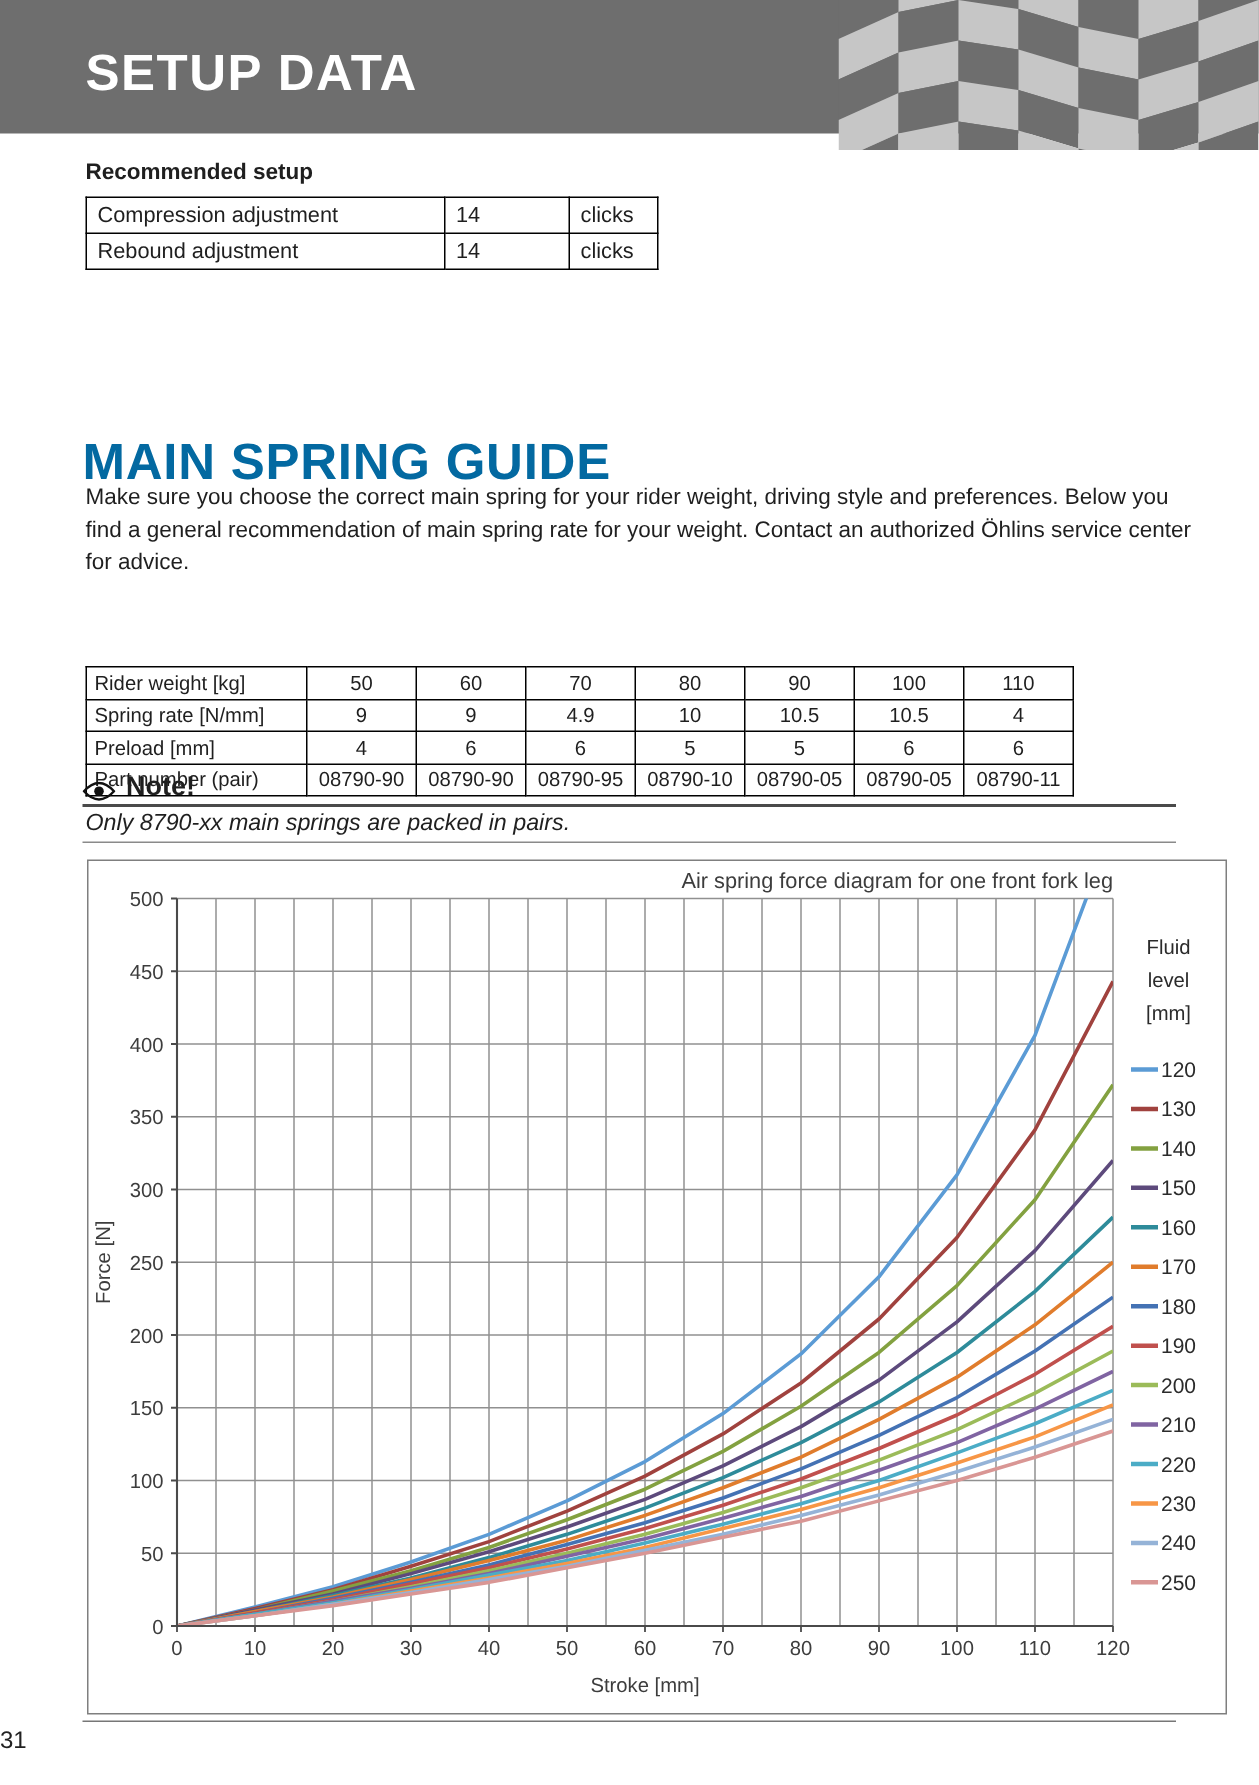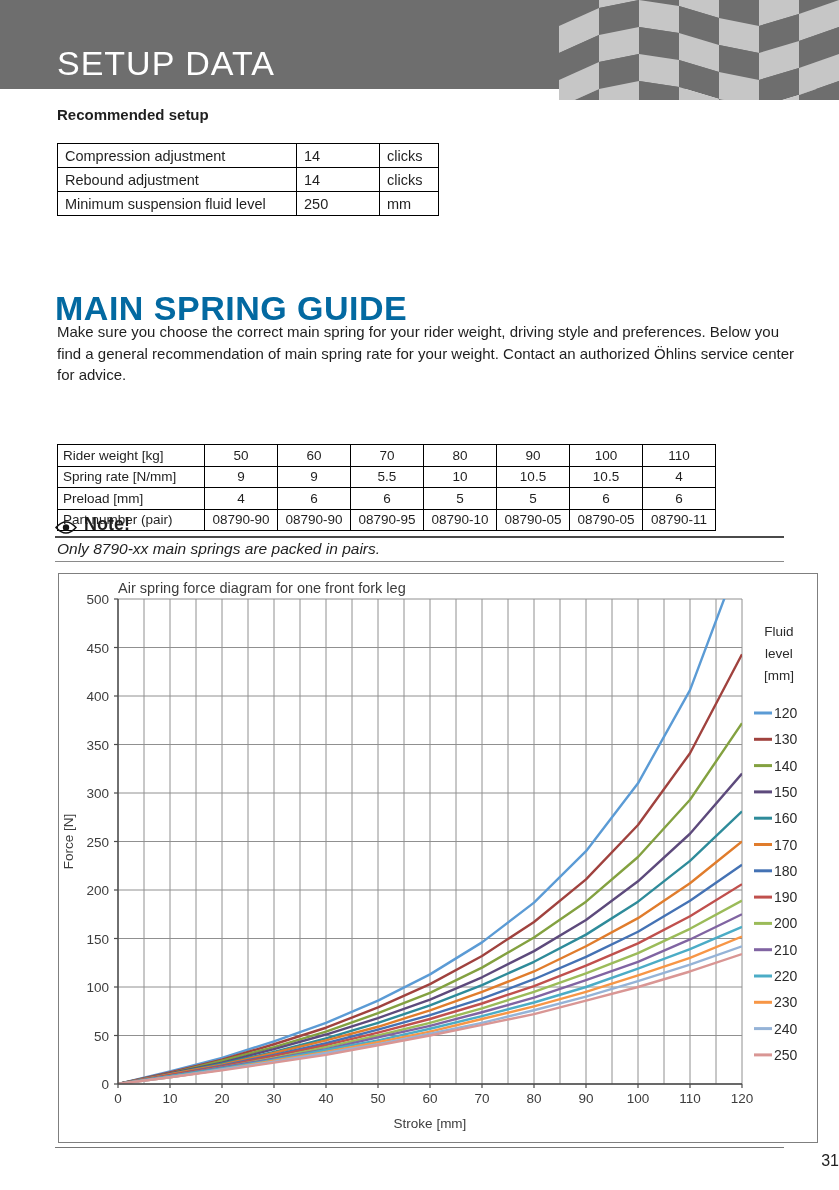--- a/index.html
+++ b/index.html
@@ -3,53 +3,53 @@
 <meta charset="utf-8">
 <style>
   html,body{margin:0;padding:0;}
   body{
     width:839px;height:1190px;position:relative;background:#ffffff;
     font-family:"Liberation Sans",sans-serif;color:#1f1f1f;overflow:hidden;
   }
   .abs{position:absolute;}
   
   .banner{position:absolute;top:0;left:0;width:839px;height:89px;background:#6E6E6E;}
-  .banner-title{position:absolute;left:57px;top:46px;margin:0;font-size:34px;line-height:34px;
-    font-weight:normal;color:#ffffff;letter-spacing:1px;}
+  .banner-title{position:absolute;left:57px;top:32px;margin:0;font-size:34px;line-height:34px;
+    font-weight:bold;color:#ffffff;letter-spacing:1px;}
   .flag{position:absolute;top:0;right:0;}
   
   .setup-heading{left:57px;top:106px;font-size:15px;font-weight:bold;}
   table{border-collapse:collapse;}
-  .setup-table{left:57px;top:131px;font-size:14.5px;margin-top:12px;}
+  .setup-table{left:57px;top:131px;font-size:14.5px;}
   .setup-table td{border:1px solid #000;padding:2px 7px;height:19px;vertical-align:middle;}
   .setup-table td.c-label{width:224px;}
   .setup-table td.c-value{width:68px;}
   .setup-table td.c-unit{width:44px;}
   
   .msg-heading{left:55px;top:290px;font-size:34px;line-height:36px;font-weight:bold;color:#0369a1;letter-spacing:0.5px;}
   .msg-para{left:57px;top:321px;width:738px;font-size:15px;line-height:21.5px;}
   .spring-table{left:57px;top:396px;font-size:13.5px;margin-top:48px;}
   .spring-table td{border:1px solid #000;padding:1px 5px;height:18.5px;text-align:center;vertical-align:middle;}
   .spring-table td.row-label{text-align:left;width:136px;}
   .spring-table td.val{width:62px;}
   
   .note-icon{left:55px;top:521px;}
   .note-heading{left:84px;top:514px;font-size:18px;font-weight:bold;}
   .rule{background:#4a4a4a;height:2px;}
   .note-rule-top{left:55px;top:536px;width:729px;}
   .note-text{left:57px;top:540px;font-size:15.5px;font-style:italic;}
   .note-rule-bottom{left:55px;top:561px;width:729px;height:1px;background:#8a8a8a;}
   
   .chart-box{left:58px;top:573px;width:758px;height:568px;border:1px solid #7F7F7F;background:#fff;}
-  .chart-title{position:absolute;left:59px;top:6px;width:624px;text-align:left;
+  .chart-title{position:absolute;left:59px;top:6px;width:624px;text-align:right;
     font-size:14.5px;color:#3d3d3d;}
   .chart-svg{position:absolute;left:0;top:0;}
   
   .footer-rule{left:55px;top:1147px;width:729px;height:1px;background:#777;}
-  .page-number{left:0;top:1152px;width:839px;text-align:right;font-size:16px;color:#222;}
+  .page-number{left:0;top:1152px;width:839px;text-align:left;font-size:16px;color:#222;}
 </style>
 </head>
 <body>
 
 <div class="banner">
   <svg class="flag" width="280" height="100" id="flag-svg">
       <polygon points="0,-28 40,-46 40,-19 0,-1" fill="#C6C6C6"></polygon>
       <polygon points="40,-46 80,-54 80,-27 40,-19" fill="#6E6E6E"></polygon>
       <polygon points="80,-54 120,-48 120,-21 80,-27" fill="#C6C6C6"></polygon>
       <polygon points="120,-48 160,-36 160,-9 120,-21" fill="#6E6E6E"></polygon>
@@ -101,25 +101,20 @@
       <tr>
         <td class="c-label">Compression adjustment</td>
         <td class="c-value">14</td>
         <td class="c-unit">clicks</td>
       </tr>
       <tr>
         <td class="c-label">Rebound adjustment</td>
         <td class="c-value">14</td>
         <td class="c-unit">clicks</td>
       </tr>
-      <tr>
-        <td class="c-label">Minimum suspension fluid level</td>
-        <td class="c-value">250</td>
-        <td class="c-unit">mm</td>
-      </tr>
     </tbody>
 </table>
 
 <div class="abs msg-heading">MAIN SPRING GUIDE</div>
 <div class="abs msg-para">Make sure you choose the correct main spring for your rider weight, driving style and preferences. Below you find a general recommendation of main spring rate for your weight. Contact an authorized Öhlins service center for advice.</div>
 <table class="abs spring-table">
   <tbody>
       <tr>
         <td class="row-label">Rider weight [kg]</td>
         <td class="val">50</td>
@@ -127,21 +122,21 @@
         <td class="val">70</td>
         <td class="val">80</td>
         <td class="val">90</td>
         <td class="val">100</td>
         <td class="val">110</td>
       </tr>
       <tr>
         <td class="row-label">Spring rate [N/mm]</td>
         <td class="val">9</td>
         <td class="val">9</td>
-        <td class="val">5.5</td>
+        <td class="val">4.9</td>
         <td class="val">10</td>
         <td class="val">10.5</td>
         <td class="val">10.5</td>
         <td class="val">4</td>
       </tr>
       <tr>
         <td class="row-label">Preload [mm]</td>
         <td class="val">4</td>
         <td class="val">6</td>
         <td class="val">6</td>

